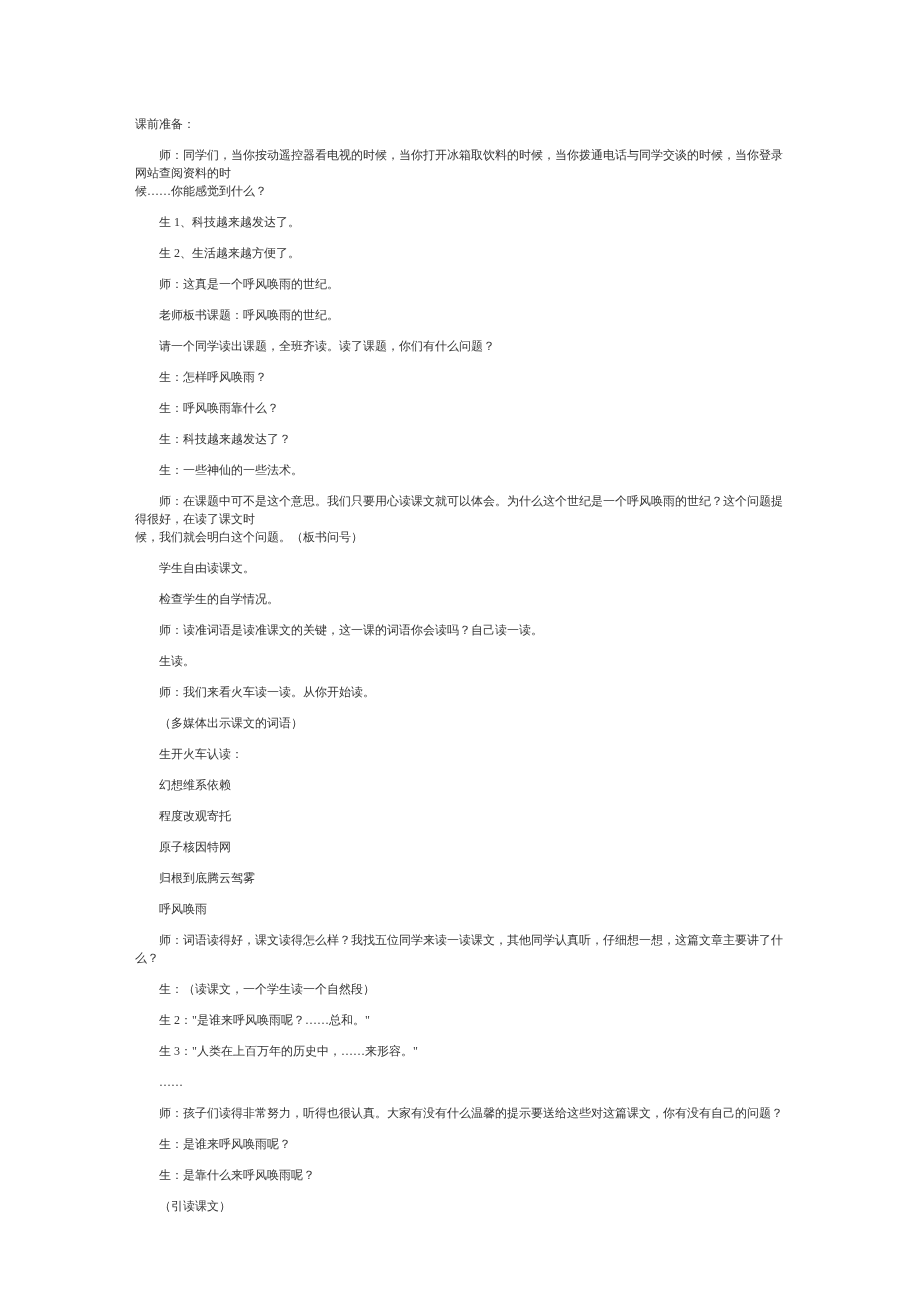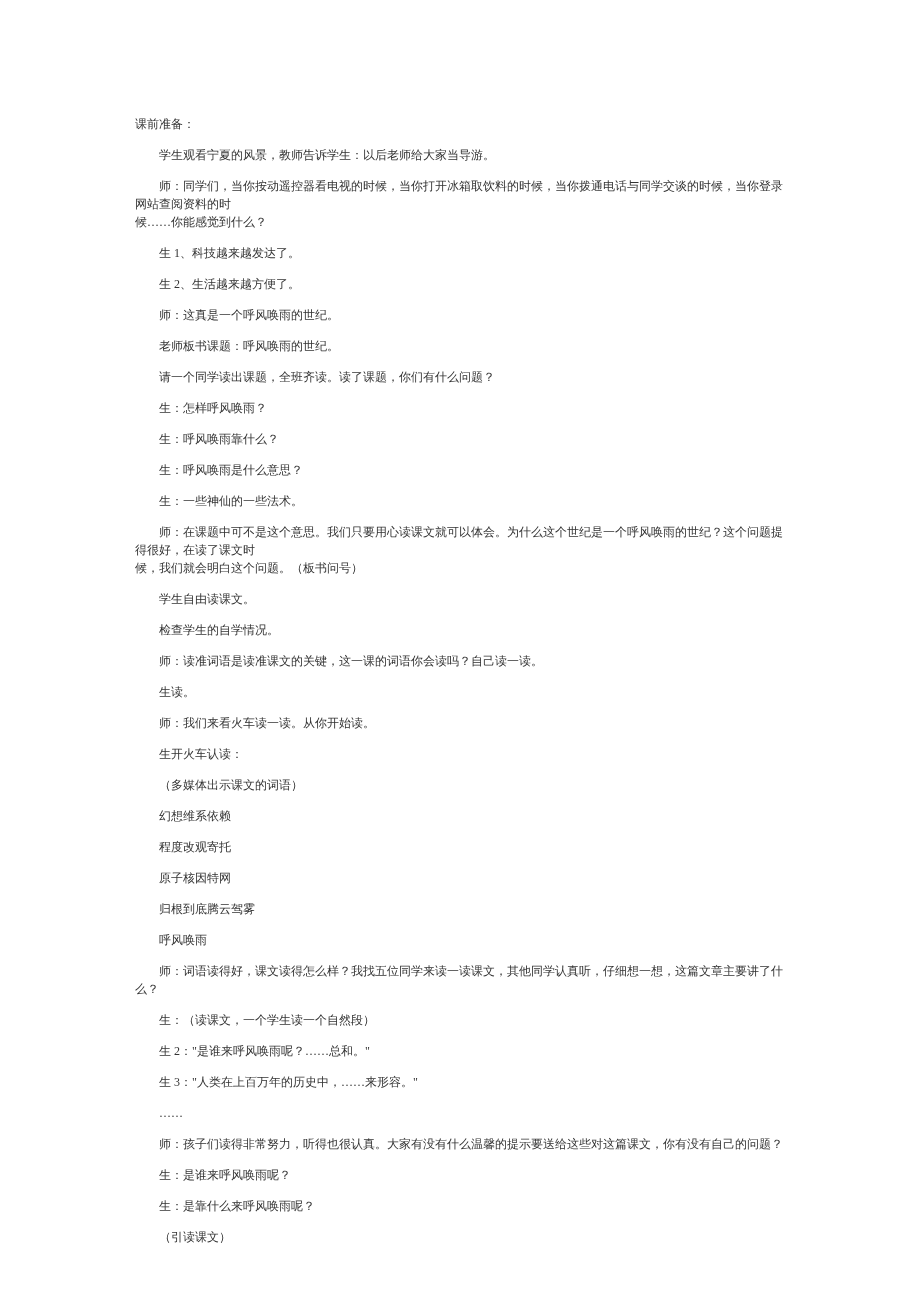--- a/index.html
+++ b/index.html
@@ -29,41 +29,40 @@
       text-indent: 0;
       margin-top: -13px;
       margin-bottom: 13px;
     }
   </style>
 </head>
 <body>
 
 <div id="content">
     <p class="line indent-0">课前准备：</p>
-    <p class="line indent-1">学生观看宁夏的风景，教师告诉学生：以后老师给大家当导游。</p>
     <p class="line indent-1">师：同学们，当你按动遥控器看电视的时候，当你打开冰箱取饮料的时候，当你拨通电话与同学交谈的时候，当你登录网站查阅资料的时</p>
     <p class="line indent-0 cont">候……你能感觉到什么？</p>
     <p class="line indent-1">生 1、科技越来越发达了。</p>
     <p class="line indent-1">生 2、生活越来越方便了。</p>
     <p class="line indent-1">师：这真是一个呼风唤雨的世纪。</p>
     <p class="line indent-1">老师板书课题：呼风唤雨的世纪。</p>
     <p class="line indent-1">请一个同学读出课题，全班齐读。读了课题，你们有什么问题？</p>
     <p class="line indent-1">生：怎样呼风唤雨？</p>
     <p class="line indent-1">生：呼风唤雨靠什么？</p>
-    <p class="line indent-1">生：呼风唤雨是什么意思？</p>
+    <p class="line indent-1">生：科技越来越发达了？</p>
     <p class="line indent-1">生：一些神仙的一些法术。</p>
     <p class="line indent-1">师：在课题中可不是这个意思。我们只要用心读课文就可以体会。为什么这个世纪是一个呼风唤雨的世纪？这个问题提得很好，在读了课文时</p>
     <p class="line indent-0 cont">候，我们就会明白这个问题。（板书问号）</p>
     <p class="line indent-1">学生自由读课文。</p>
     <p class="line indent-1">检查学生的自学情况。</p>
     <p class="line indent-1">师：读准词语是读准课文的关键，这一课的词语你会读吗？自己读一读。</p>
     <p class="line indent-1">生读。</p>
     <p class="line indent-1">师：我们来看火车读一读。从你开始读。</p>
+    <p class="line indent-1">（多媒体出示课文的词语）</p>
     <p class="line indent-1">生开火车认读：</p>
-    <p class="line indent-1">（多媒体出示课文的词语）</p>
     <p class="line indent-1">幻想维系依赖</p>
     <p class="line indent-1">程度改观寄托</p>
     <p class="line indent-1">原子核因特网</p>
     <p class="line indent-1">归根到底腾云驾雾</p>
     <p class="line indent-1">呼风唤雨</p>
     <p class="line indent-1">师：词语读得好，课文读得怎么样？我找五位同学来读一读课文，其他同学认真听，仔细想一想，这篇文章主要讲了什么？</p>
     <p class="line indent-1">生：（读课文，一个学生读一个自然段）</p>
     <p class="line indent-1">生 2："是谁来呼风唤雨呢？……总和。"</p>
     <p class="line indent-1">生 3："人类在上百万年的历史中，……来形容。"</p>
     <p class="line indent-1">……</p>

